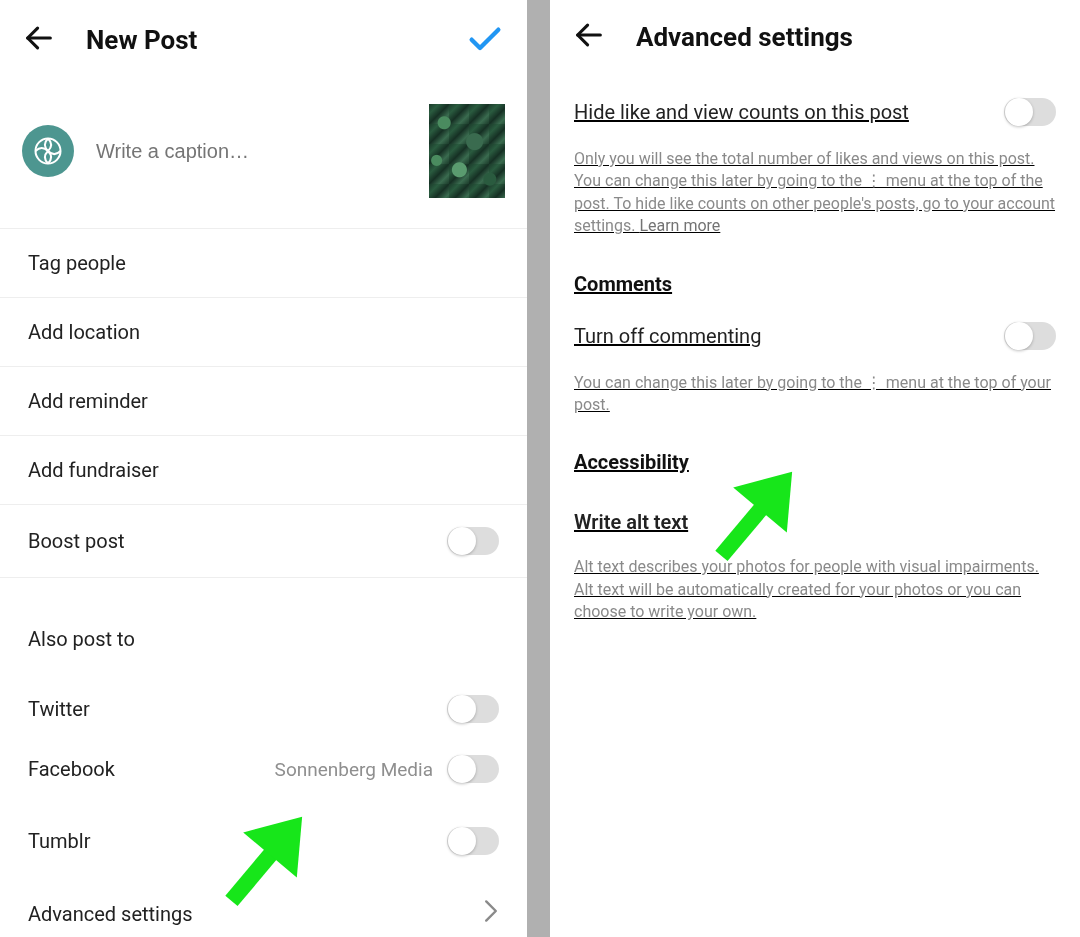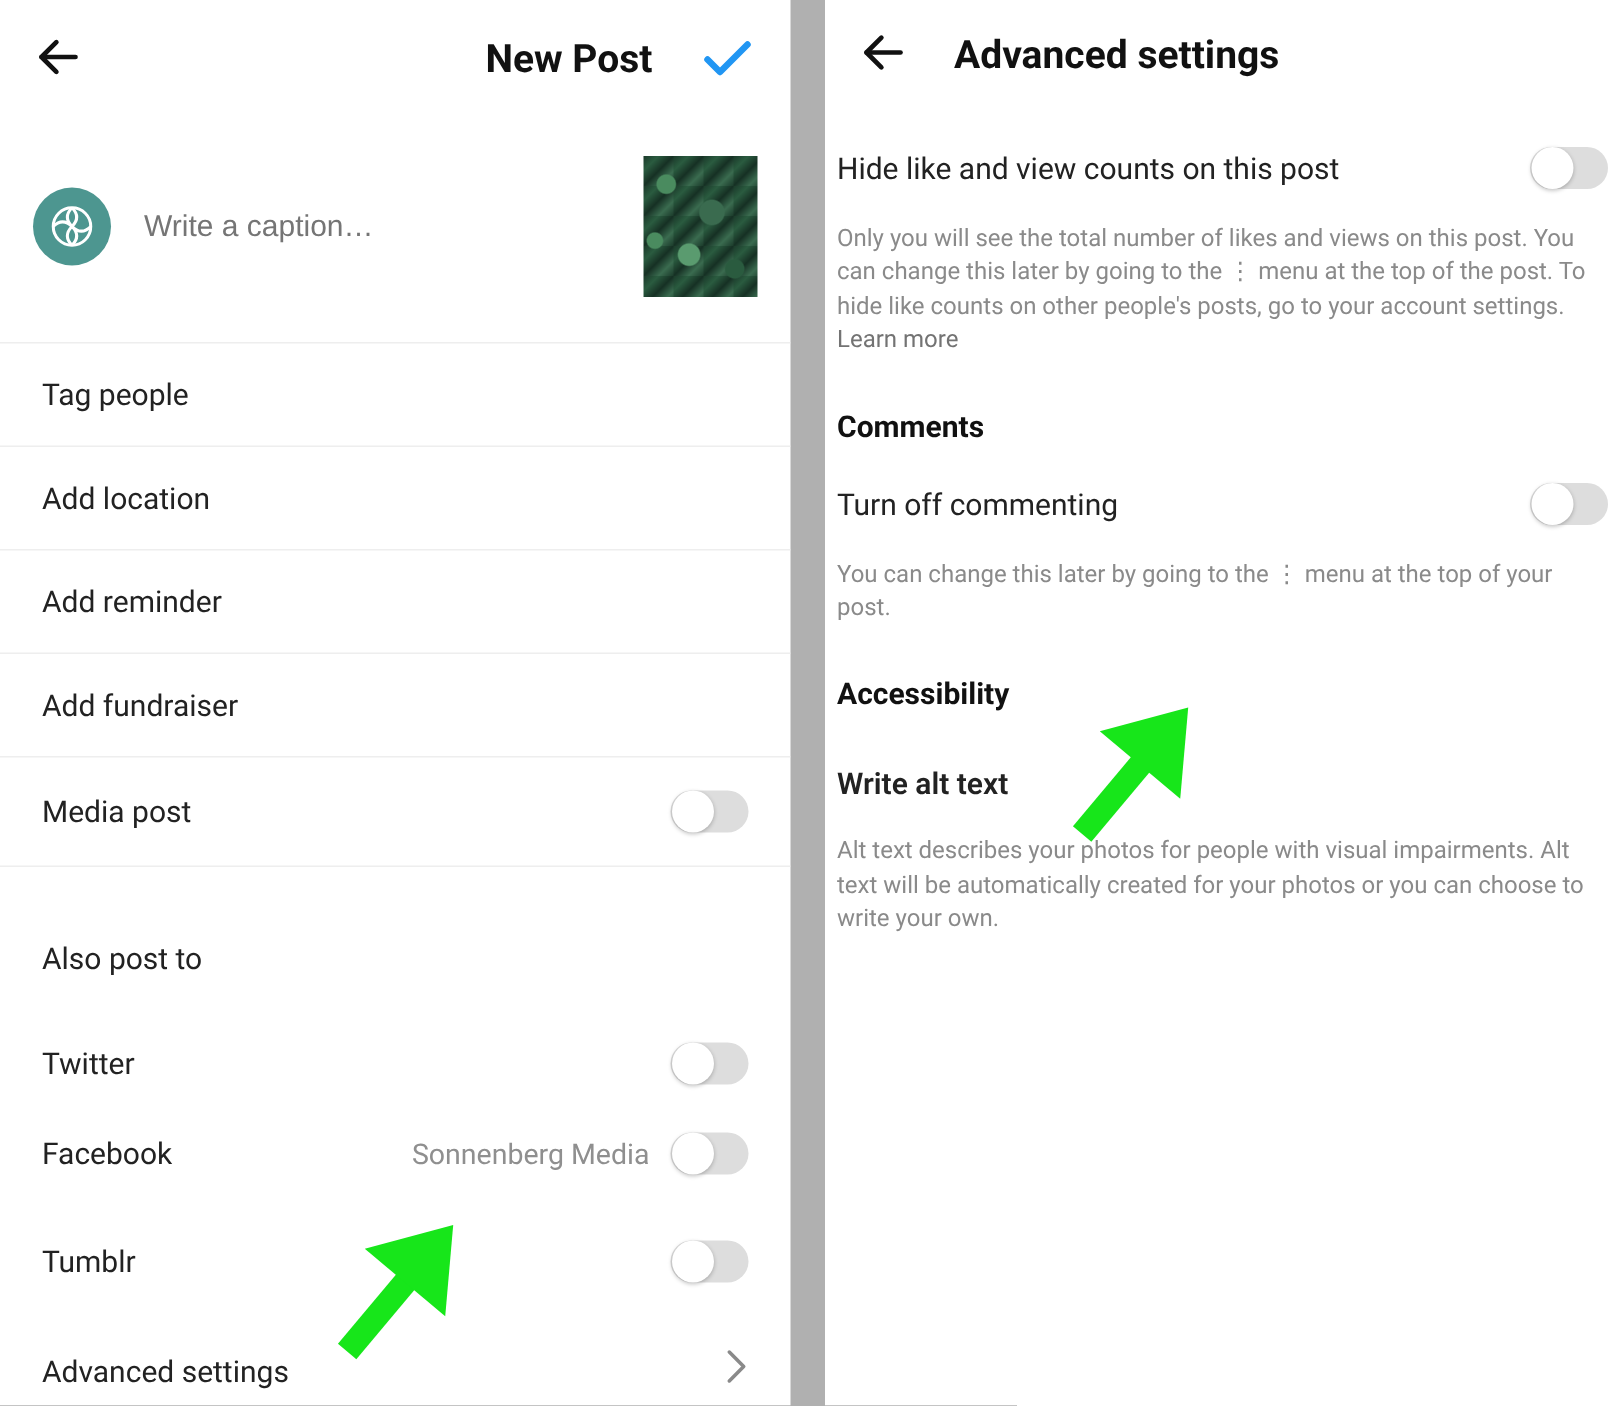--- a/index.html
+++ b/index.html
@@ -26,21 +26,20 @@
     display: flex;
     align-items: center;
     padding: 18px 22px 24px 22px;
     gap: 30px;
   }
   .header .title {
     font-size: 26px;
     font-weight: 700;
     color: #111;
     flex: 1;
-    text-align: right;
   }
   .back-arrow svg { width: 34px; height: 34px; }
   .check svg { width: 40px; height: 40px; }
 
   
   .caption-row {
     display: flex;
     align-items: center;
     padding: 18px 22px 30px 22px;
     gap: 22px;
@@ -109,21 +108,21 @@
   .chevron svg { width: 16px; height: 24px; }
 
   
   .r-header {
     display: flex;
     align-items: center;
     padding: 18px 22px 24px 22px;
     gap: 30px;
   }
   .r-header .title { font-size: 26px; font-weight:700; color:#111; }
-  .r-body { padding: 0 8px; }
+  .r-body { padding: 0 24px; text-decoration: underline; }
   .r-row {
     display:flex; align-items:center; justify-content:space-between;
     padding: 18px 0 14px 0;
   }
   .r-row .lbl { font-size: 20px; color:#222; }
   .desc {
     font-size: 16px;
     line-height: 1.4;
     color: #8a8a8a;
     padding: 8px 0 20px 0;
@@ -181,21 +180,21 @@
   <div class="row">
     <span>Add location</span>
   </div>
   <div class="row">
     <span>Add reminder</span>
   </div>
   <div class="row">
     <span>Add fundraiser</span>
   </div>
   <div class="row">
-    <span>Media post</span>
+    <span>Boost post</span>
     <div class="toggle"></div>
   </div>
 
   <div class="section-gap"></div>
 
   <div class="row no-border">
     <span>Also post to</span>
   </div>
   <div class="row no-border">
     <span>Twitter</span>

